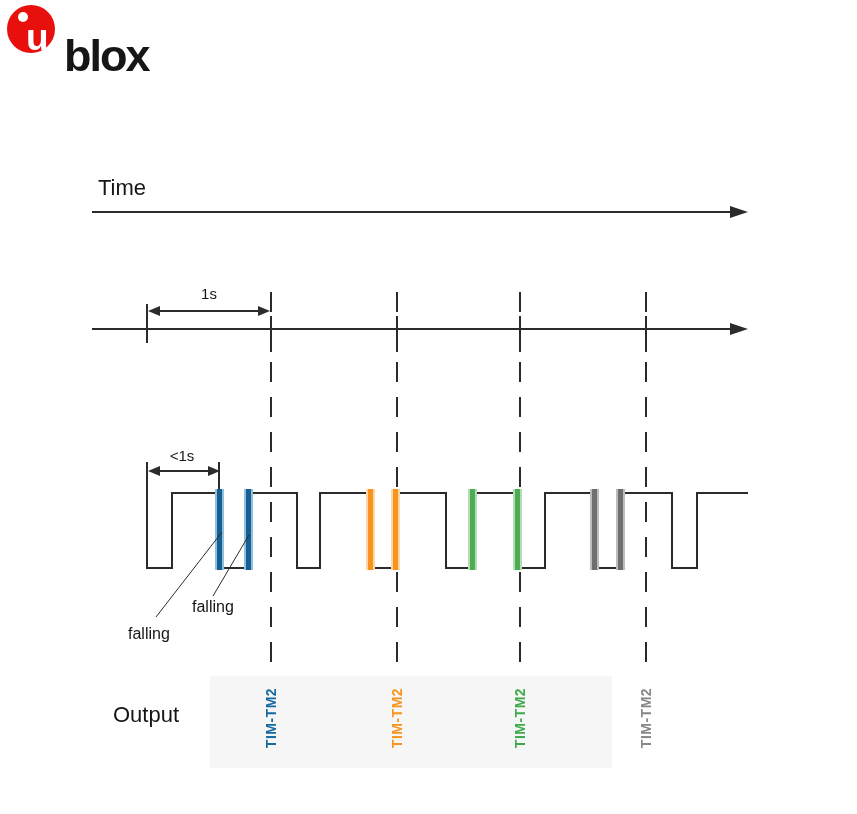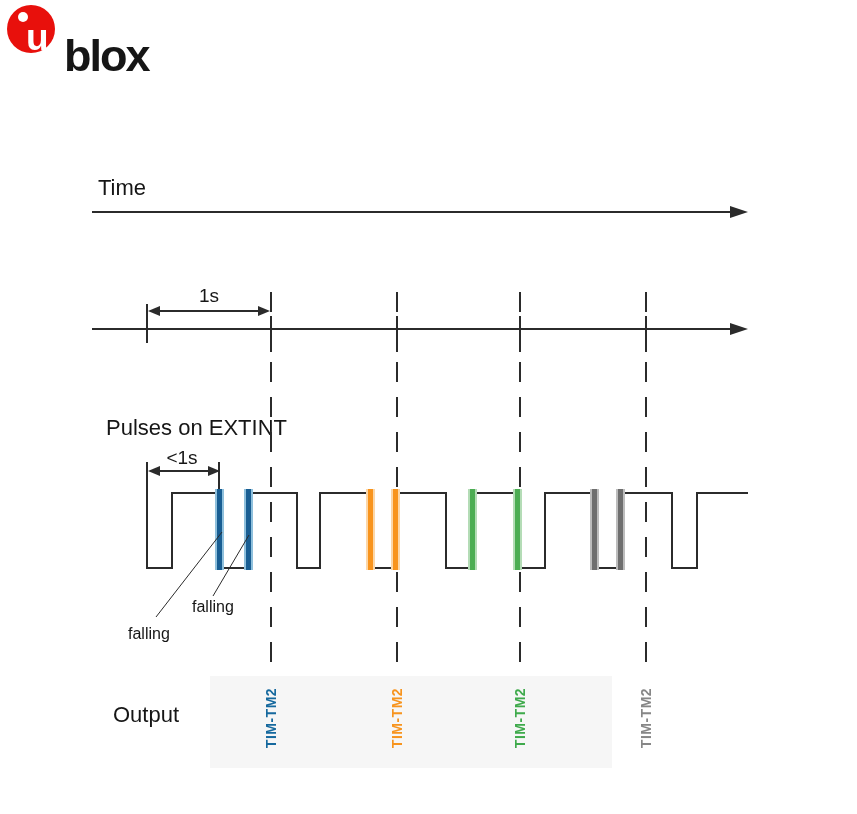--- a/index.html
+++ b/index.html
@@ -11,21 +11,21 @@
   .logo-dot{position:absolute;left:11px;top:7px;width:10px;height:10px;border-radius:50%;background:#fff;}
   .logo-u{position:absolute;left:19px;top:14px;font-size:37px;font-weight:bold;color:#fff;line-height:1;}
   .logo-word{position:absolute;left:57px;top:4px;font-size:45px;font-weight:bold;color:#161616;line-height:1;letter-spacing:-2px;margin-top:24px;}
   
   .sec-label{position:absolute;font-size:22px;color:#161616;white-space:nowrap;}
   .axis{position:absolute;height:2px;background:var(--line,#2b2b2b);}
   .arr-r{position:absolute;width:0;height:0;border-top:6px solid transparent;border-bottom:6px solid transparent;border-left:18px solid var(--line,#2b2b2b);}
   .dim-line{position:absolute;height:2px;background:var(--line,#2b2b2b);}
   .dim-head-l{position:absolute;width:0;height:0;border-top:5px solid transparent;border-bottom:5px solid transparent;border-right:12px solid var(--line,#2b2b2b);}
   .dim-head-r{position:absolute;width:0;height:0;border-top:5px solid transparent;border-bottom:5px solid transparent;border-left:12px solid var(--line,#2b2b2b);}
-  .dim-text{position:absolute;width:48px;text-align:center;font-size:19px;color:#161616;}
+  .dim-text{position:absolute;width:48px;text-align:center;font-size:15px;color:#161616;}
   .tick{position:absolute;width:2px;background:var(--line,#2b2b2b);}
   
   .epoch{position:absolute;top:292px;width:2px;height:380px;z-index:1;
          background:repeating-linear-gradient(to bottom,var(--line,#2b2b2b) 0 20px,transparent 20px 35px);}
   .epoch-tick{position:absolute;top:316px;height:36px;width:2px;background:var(--line,#2b2b2b);z-index:1;}
   
   .hseg{position:absolute;height:2px;background:var(--line,#2b2b2b);z-index:2;}
   .vseg{position:absolute;width:2px;top:492px;height:77px;background:var(--line,#2b2b2b);z-index:2;}
   .bar{position:absolute;top:489px;height:81px;width:5px;border-left:2px solid;border-right:2px solid;z-index:3;}
   .bar.blue  {background:var(--blue);  border-color:var(--blue-h);}
@@ -67,21 +67,20 @@
 
   <div class="epoch" style="left:270px;"></div>
   <div class="epoch" style="left:396px;"></div>
   <div class="epoch" style="left:519px;"></div>
   <div class="epoch" style="left:645px;"></div>
   <div class="epoch-tick" style="left:270px;"></div>
   <div class="epoch-tick" style="left:396px;"></div>
   <div class="epoch-tick" style="left:519px;"></div>
   <div class="epoch-tick" style="left:645px;"></div>
 
-  <div class="sec-label" style="left:106px;top:415px;">Pulses on EXTINT</div>
 
   <div class="dim-text" style="left:158px;top:447px;">&lt;1s</div>
   <div class="dim-line" style="left:156px;top:470px;width:56px;"></div>
   <div class="dim-head-l" style="left:148px;top:466px;"></div>
   <div class="dim-head-r" style="left:208px;top:466px;"></div>
   <div class="tick" style="left:146px;top:462px;height:107px;"></div>
   <div class="tick" style="left:218px;top:462px;height:32px;"></div>
 
   <div class="hseg" style="left:172px;top:492px;width:47px;"></div>
   <div class="hseg" style="left:253px;top:492px;width:45px;"></div>

